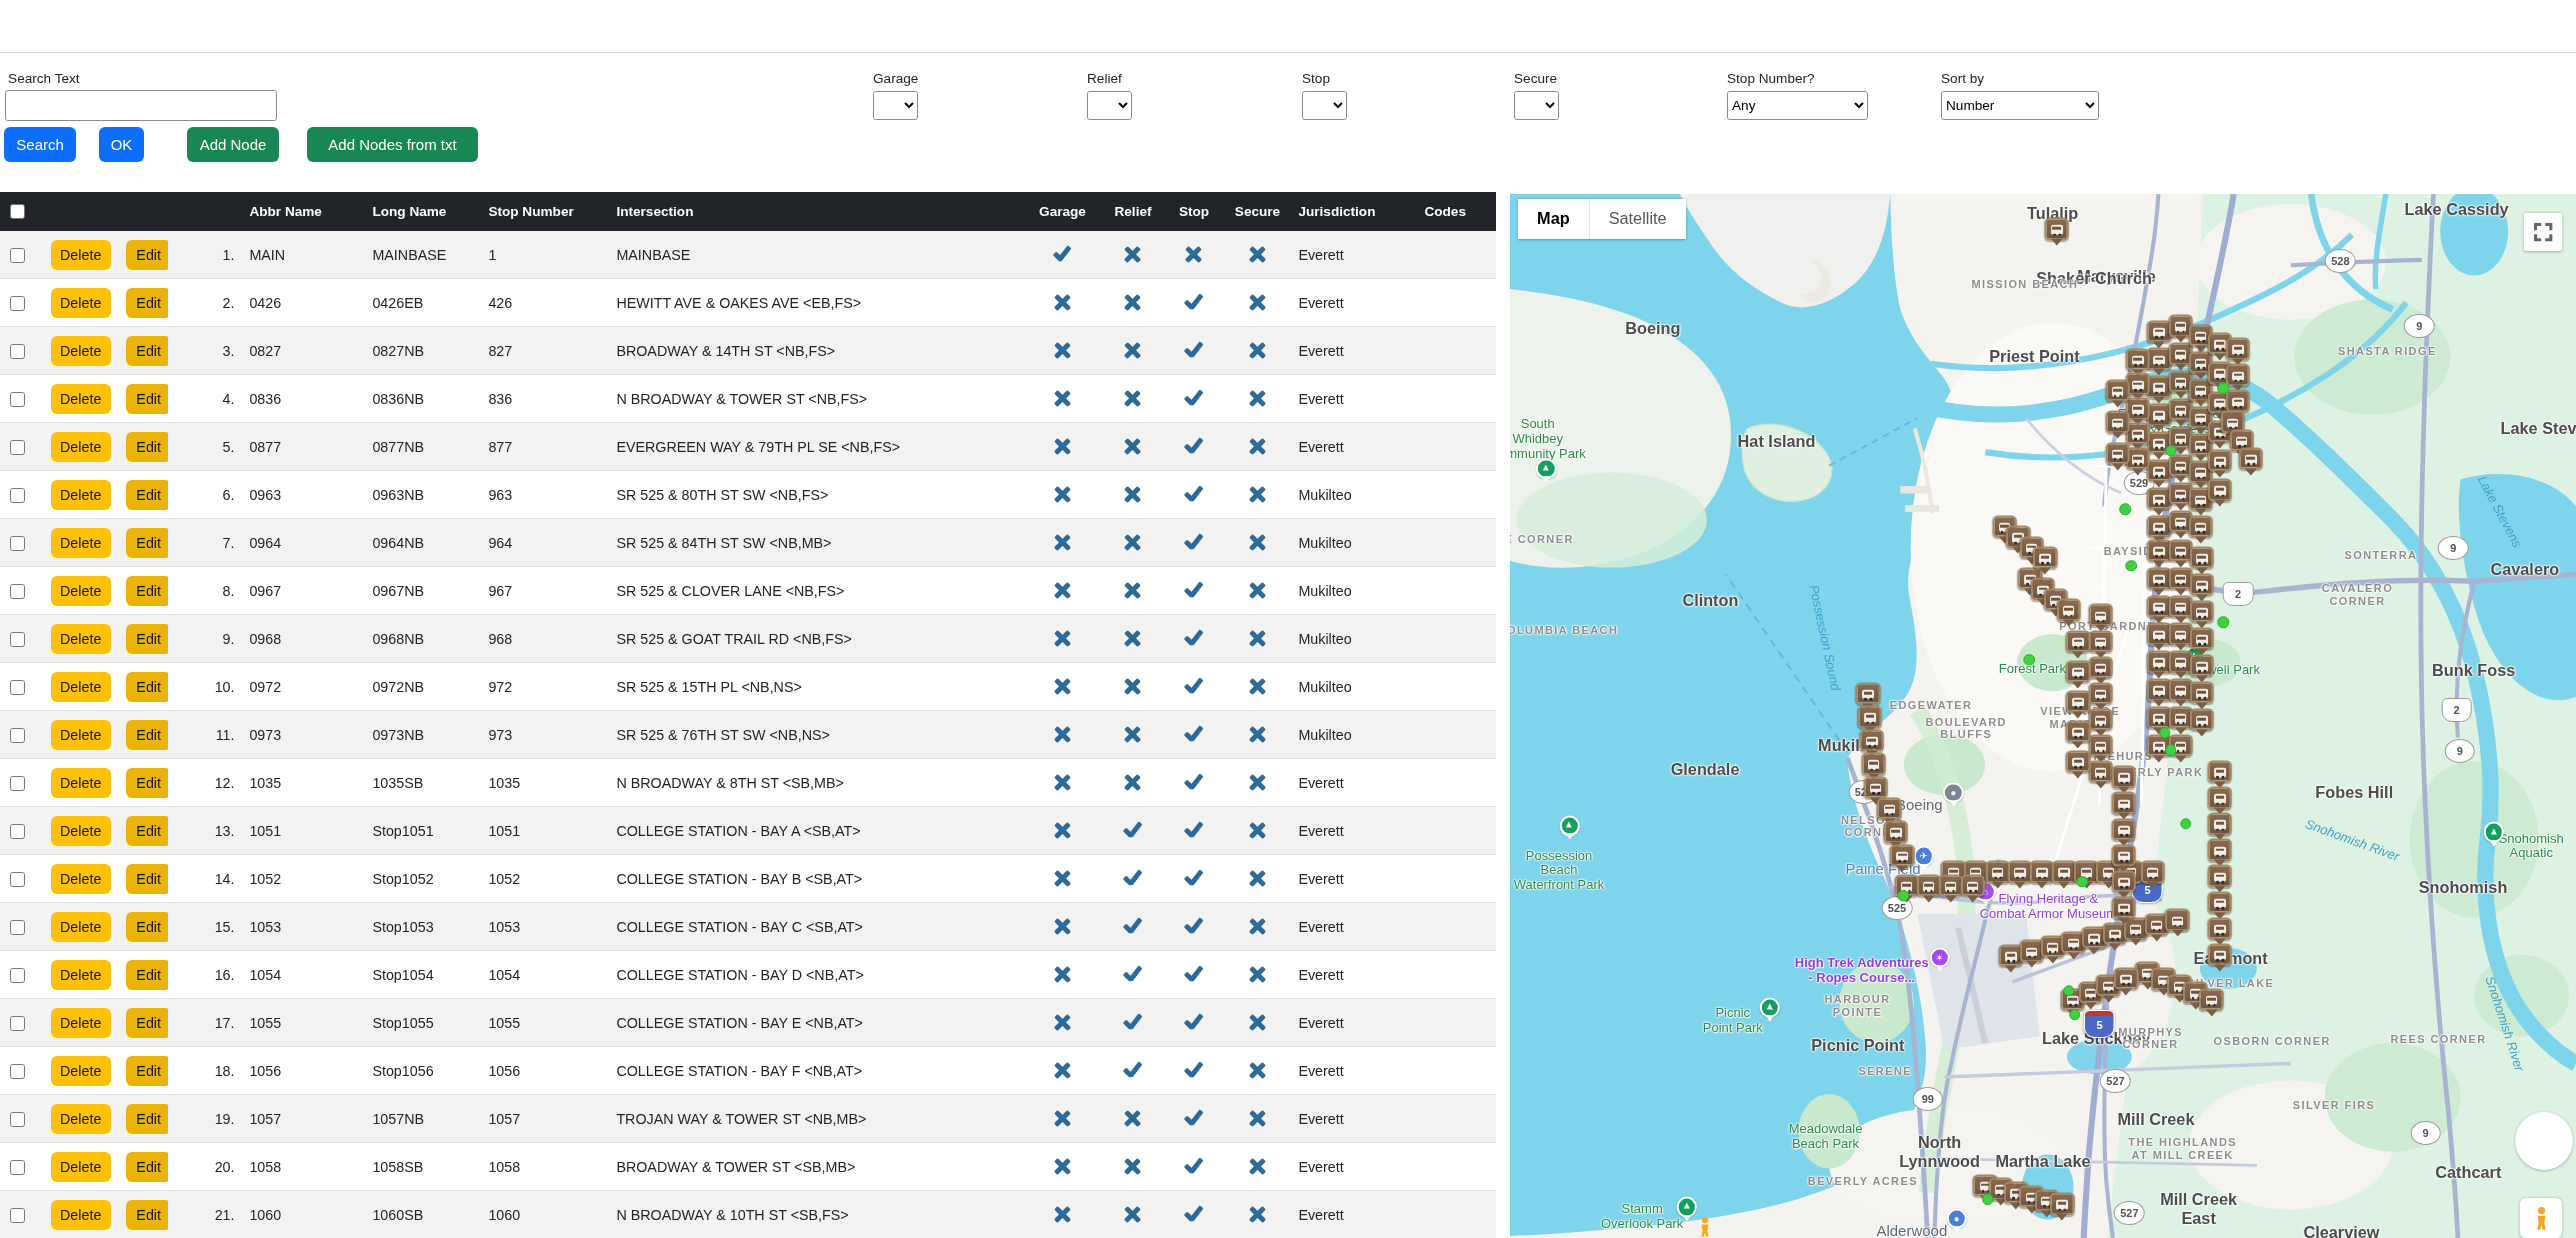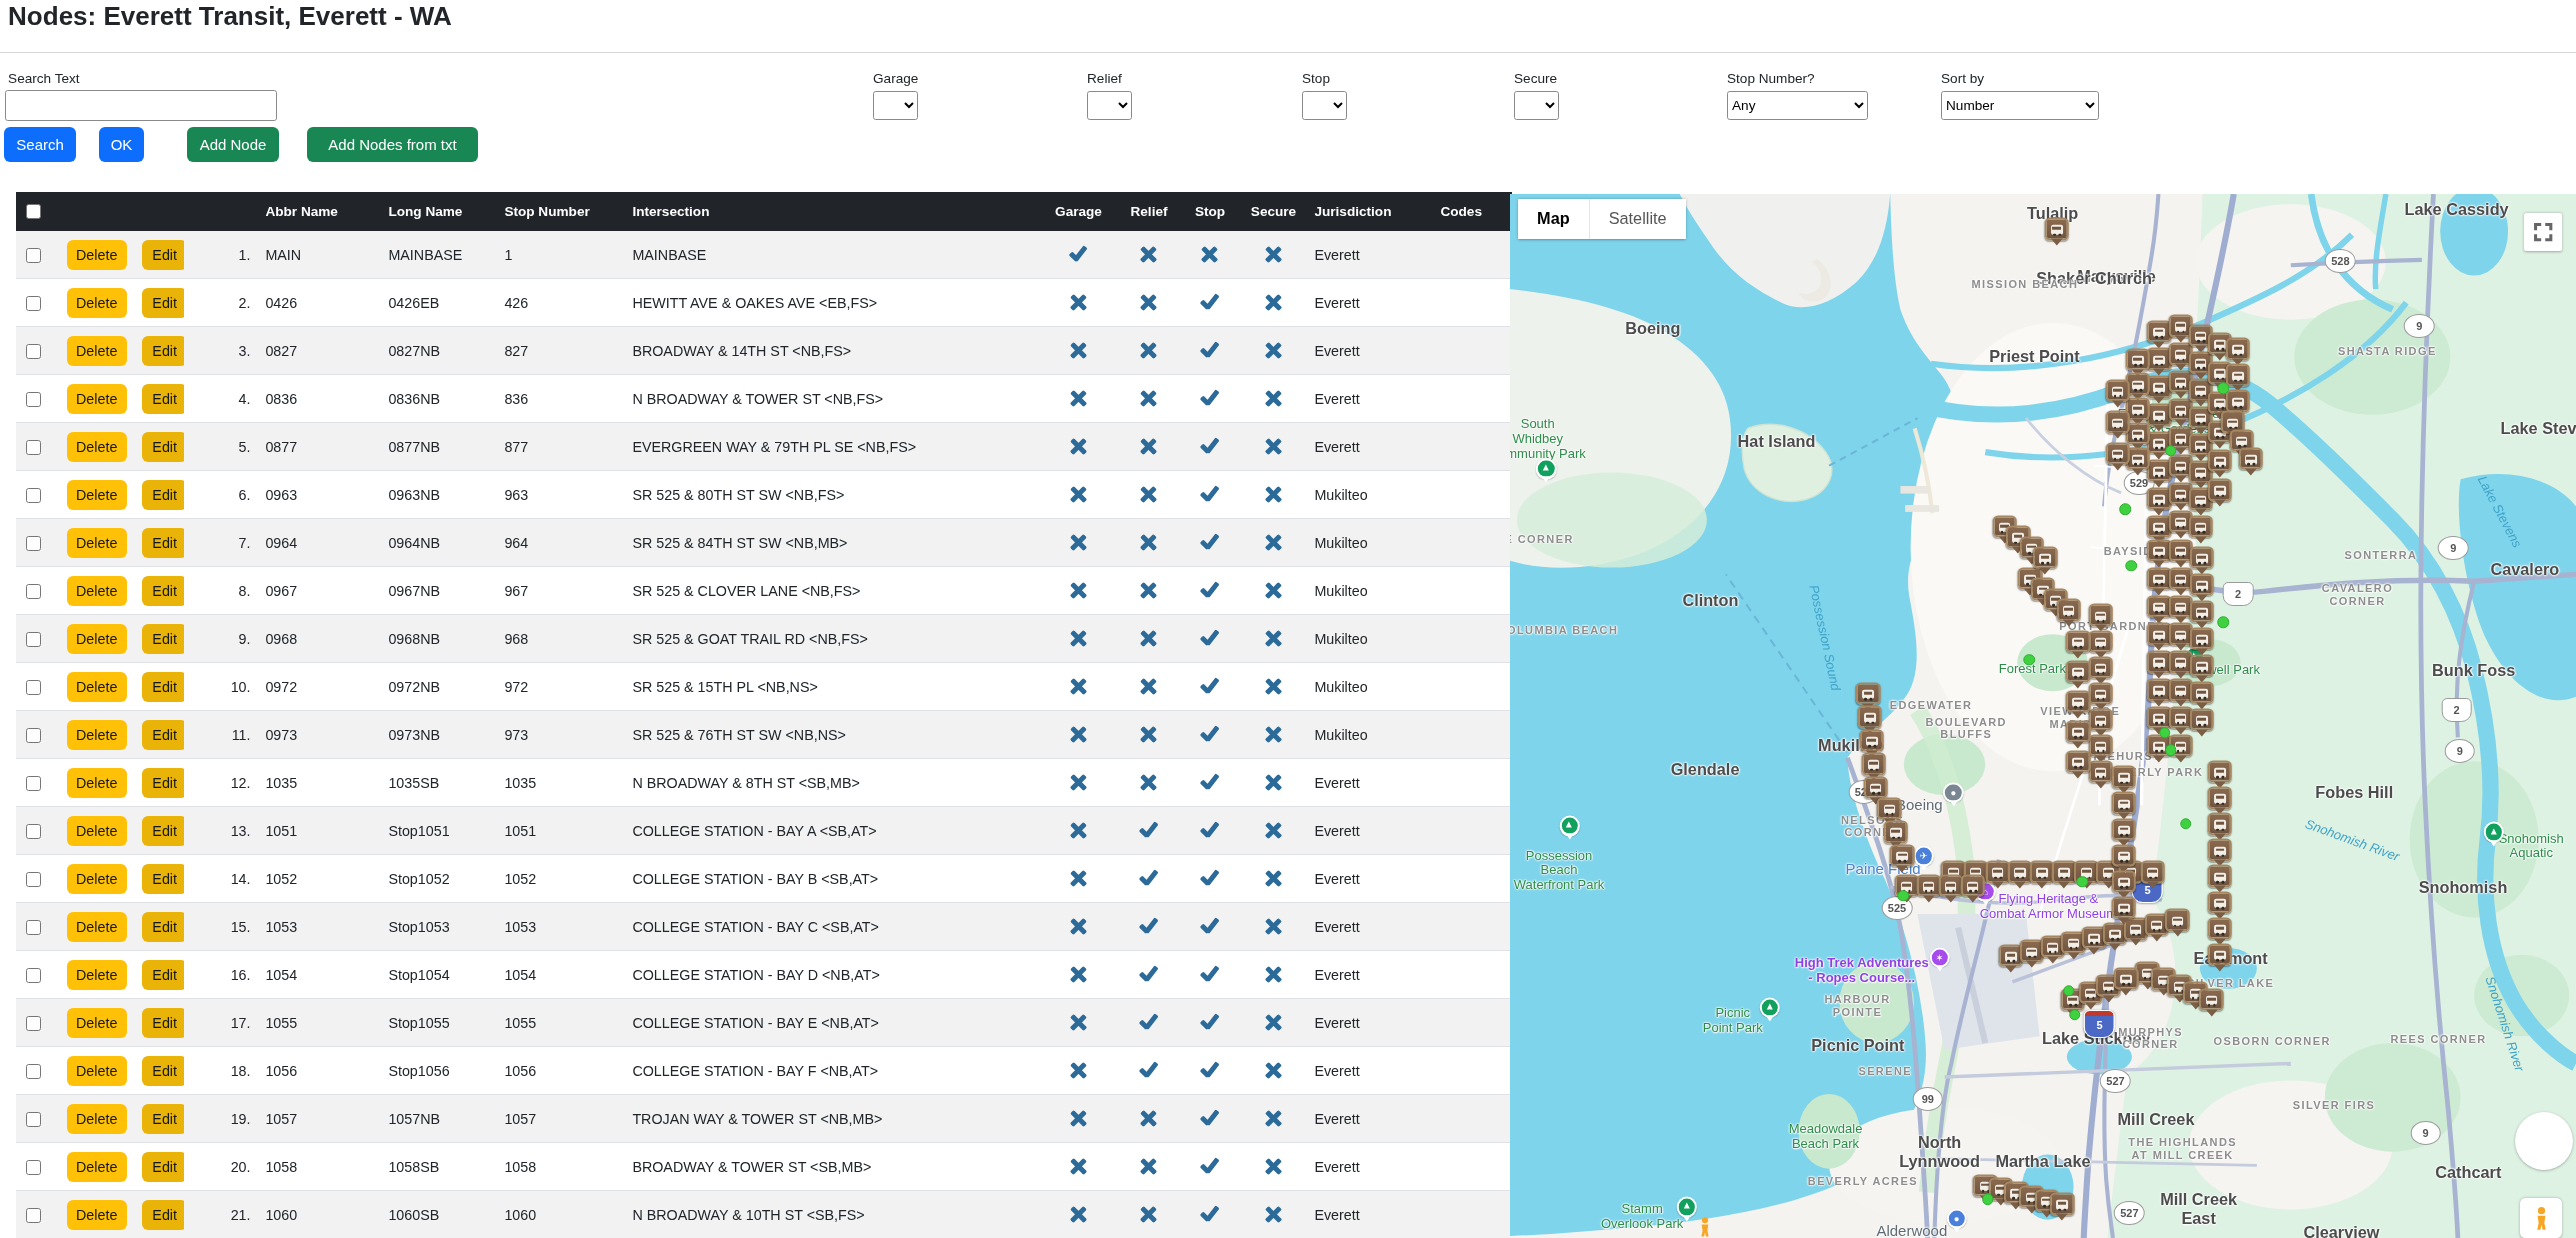--- a/index.html
+++ b/index.html
@@ -15,21 +15,21 @@
   .field label{display:block;font-size:13.6px;color:#212529;margin-bottom:5.4px;}
   .search-input{position:absolute;left:5.4px;top:90px;width:272px;height:31px;border:0.7px solid #8a8a8a;border-radius:2.7px;font-size:13.6px;padding:0 6.8px;box-sizing:border-box;background:#fff;}
   select{height:28.5px;border:0.7px solid #8a8a8a;border-radius:2.7px;background:#fff;font-size:13.6px;font-family:inherit;}
   .sel-sm{width:45px;}
   .btn{border:none;border-radius:6.1px;font-family:inherit;cursor:pointer;}
   .btn-primary{background:#0d6efd;color:#fff;}
   .btn-success{background:#198754;color:#fff;}
   .toolbar-btn{position:absolute;top:127px;height:35px;font-size:15px;}
 
   
-  .nodes-table{position:absolute;left:0;top:192px;width:1496px;border-collapse:collapse;table-layout:fixed;margin-left:16px;}
+  .nodes-table{position:absolute;left:0;top:192px;width:1496px;border-collapse:collapse;table-layout:fixed;}
   .nodes-table thead th{background:#212529;color:#fff;font-size:13.6px;font-weight:700;height:39px;text-align:left;padding:0 0 0 5.4px;}
   .nodes-table thead th.icon-col{text-align:center;padding:0;}
   .nodes-table td{height:47px;border-bottom:0.7px solid #dee2e6;font-size:14.3px;color:#212529;padding:0 0 0 5.4px;overflow:hidden;white-space:nowrap;}
   .nodes-table tbody tr:nth-child(odd){background:#f2f2f2;}
   .c-check,.th-check{padding-left:9.5px !important;}
   .c-num{text-align:right;padding-right:9.5px !important;}
   .icon-cell{text-align:center;padding:0 !important;}
   .c-actions{padding:0 !important;}
   .btn-sm{height:30px;font-size:14.3px;color:#14181c;}
   .btn-warning{background:#ffc107;width:60px;margin-left:19.7px;}
@@ -92,21 +92,20 @@
   .pan-left{left:8.1px;top:23px;border-right:7.5px solid #888;border-left:none;}
   .pan-right{right:8.1px;top:23px;border-left:7.5px solid #888;border-right:none;}
   .pegman-control{position:absolute;left:1010px;top:1004px;width:42px;height:40px;background:#fff;border-radius:5.4px;box-shadow:0 0.7px 2.7px rgba(0,0,0,.3);z-index:6;cursor:pointer;display:flex;align-items:center;justify-content:center;}
   .pegman-map{position:absolute;z-index:5;transform:translate(-50%,-50%);}
 </style>
 </head>
 <body>
 
 <div class="page">
 
-  <h1 class="page-title">Nodes: Everett Transit, Everett - WA</h1>
   <hr class="top-divider">
 
   <div class="field" style="left:8.1px;top:71px;">
     <label>Search Text</label>
   </div>
   <input class="search-input" type="text" value="" style="">
 
   <div class="field" style="left:873px;top:71px;">
     <label>Garage</label>
     <select class="sel-sm"></select>

